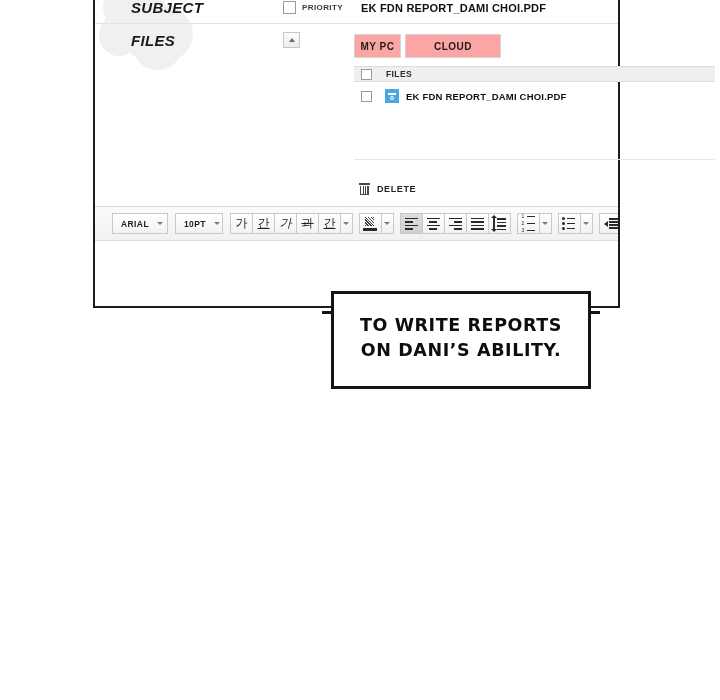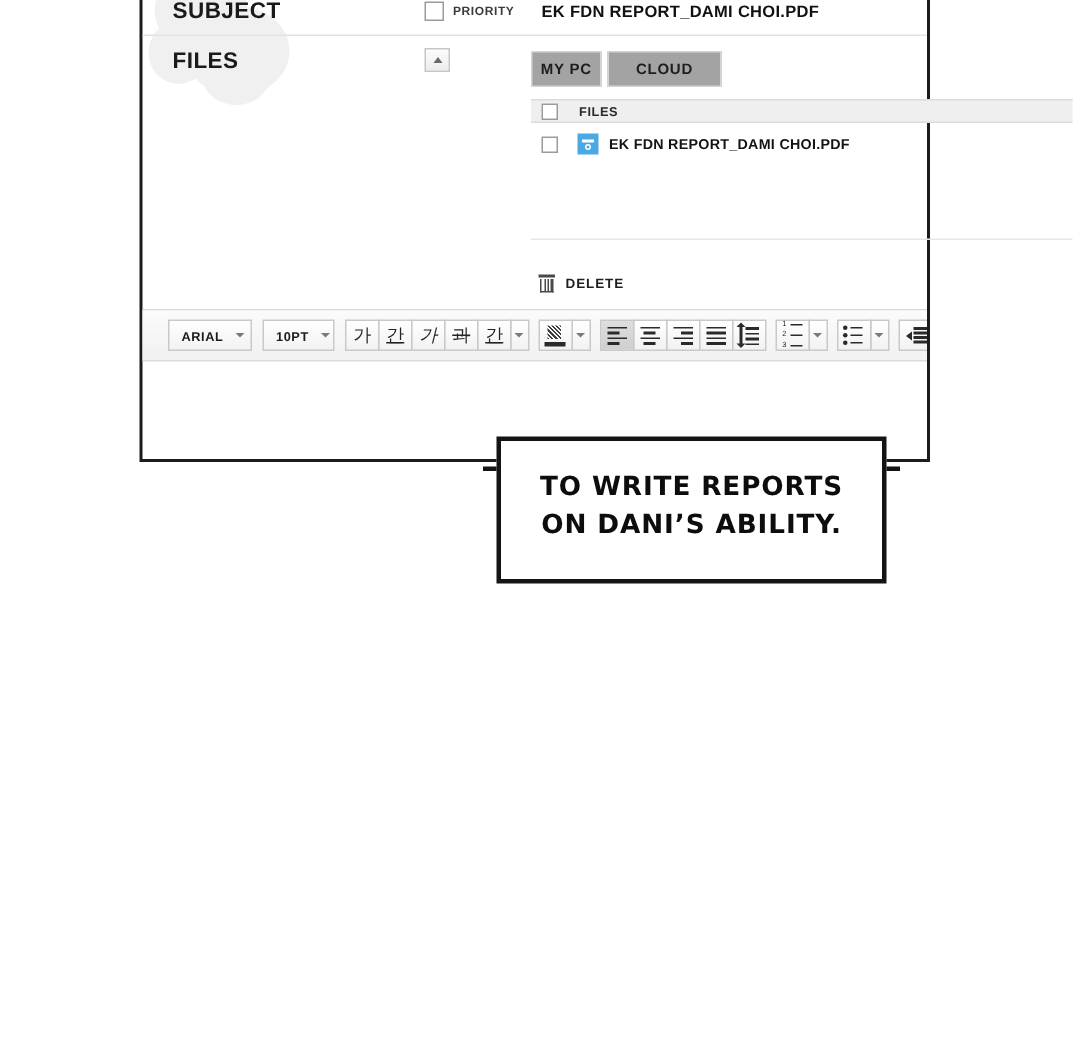--- a/index.html
+++ b/index.html
@@ -48,25 +48,26 @@
     width: 100%;
     box-sizing: border-box;
     z-index: 3;
   }
 
   .row-subject { top: 48px;  height: 34px; border-bottom: 1px solid #e2e2e2; }
   .row-files   { top: 82px;  height: 145px; }
 
   .field-label {
     position: absolute;
-    left: 20px;
+    left: 36px;
     font-size: 15px;
     font-weight: bold;
     letter-spacing: .3px;
     color: #1a1a1a;
+    font-style: italic;
   }
 
   
   .checkbox {
     width: 13px;
     height: 13px;
     border: 1px solid #9b9b9b;
     background: #fff;
     box-sizing: border-box;
     display: inline-block;
@@ -119,33 +120,33 @@
   .source-tabs {
     position: absolute;
     left: 259px;
     top: 92px;
     display: flex;
     gap: 4px;
     z-index: 4;
   }
   .src-tab {
     border: 1px solid #d5d5d5;
-    background: #a3a3a3;
+    background: #fca5a5;
     font-size: 10px;
     font-weight: bold;
     letter-spacing: .5px;
     color: #1d1d1d;
     height: 24px;
     display: flex;
     align-items: center;
     justify-content: center;
     box-sizing: border-box;
   }
   .src-tab.pc    { width: 47px; }
-  .src-tab.cloud { width: 76px; }
+  .src-tab.cloud { width: 96px; }
 
   
   .file-list {
     position: absolute;
     left: 259px;
     top: 124px;
     width: 361px;
     height: 48px;
     z-index: 4;
   }

